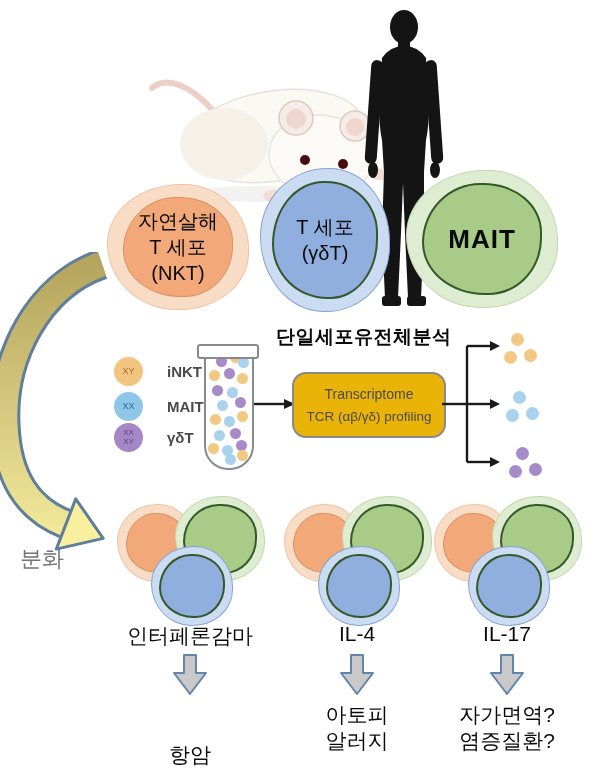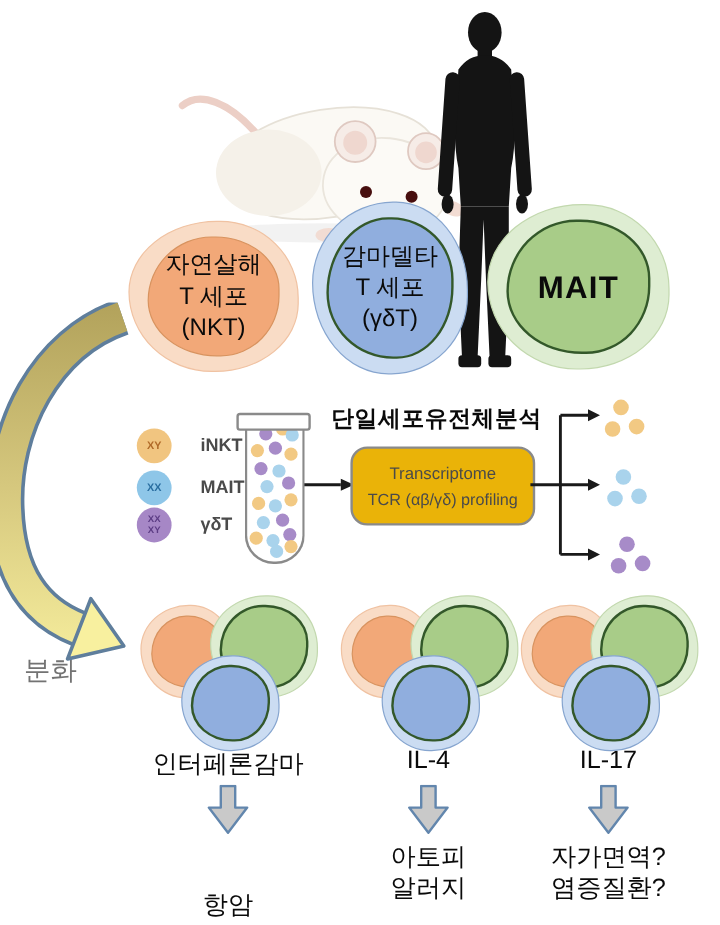--- a/index.html
+++ b/index.html
@@ -28,34 +28,34 @@
   .core.green{background:var(--cell-green,#a8cc88);border:2.5px solid var(--outline-green,#33582a);}
 
   .cell-line{font-size:20px;line-height:1.3;color:#0a0a0a;}
   .mait-label{font-size:26px;font-weight:700;letter-spacing:1px;color:#0a0a0a;}
 
   
   .legend-row{position:absolute;left:114px;display:flex;align-items:center;height:29px;}
   .legend-dot{
     width:29px;height:29px;border-radius:50%;
     display:flex;flex-direction:column;align-items:center;justify-content:center;
-    font-weight:700;font-size:9px;line-height:1.05;
+    font-weight:400;font-size:9px;line-height:1.05;
   }
   .legend-label{margin-left:24px;font-size:15px;font-weight:700;color:#4a4a4a;}
 
   
   .tube-rim{left:197px;top:344px;width:58px;height:11px;background:#fff;
     border:2px solid #8a8a8a;border-radius:3px;z-index:3;}
   .tube-body{left:204px;top:352px;width:46px;height:116px;background:#fff;
     border:2px solid #8a8a8a;border-top:none;border-radius:0 0 24px 24px;
     overflow:hidden;z-index:2;}
   .tdot{position:absolute;width:11px;height:11px;border-radius:50%;}
 
   
-  .analysis-title{left:276px;top:336px;width:180px;font-size:19px;font-weight:700;
+  .analysis-title{left:276px;top:324px;width:180px;font-size:19px;font-weight:700;
     color:#0a0a0a;letter-spacing:0.5px;font-family:Liberation Serif, serif;}
   .analysis-box{left:292px;top:372px;width:150px;height:62px;background:#eab308;
     border:2px solid #8a8a8a;border-radius:14px;
     display:flex;flex-direction:column;align-items:center;justify-content:center;gap:7px;}
   .box-line1{font-size:14px;color:#4a4a4a;}
   .box-line2{font-size:13.5px;color:#4a4a4a;text-align:center;}
 
   
   .sdot{position:absolute;width:13px;height:13px;border-radius:50%;}
   .c-o{background:var(--dot-orange,#f2c983);}
@@ -122,21 +122,20 @@
   <div class="abs halo orange" style="left:107px;top:184px;width:140px;height:124px;z-index:4;">
     <div class="core orange" style="width:108px;height:98px;">
       <span class="cell-line">자연살해</span>
       <span class="cell-line">T 세포</span>
       <span class="cell-line">(NKT)</span>
     </div>
   </div>
 
   <div class="abs halo blue" style="left:260px;top:168px;width:128px;height:142px;z-index:4;">
     <div class="core blue" style="width:102px;height:114px;">
-      <span class="cell-line">감마델타</span>
       <span class="cell-line">T 세포</span>
       <span class="cell-line">(γδT)</span>
     </div>
   </div>
 
   <div class="abs halo green" style="left:406px;top:170px;width:150px;height:136px;z-index:4;">
     <div class="core green" style="width:116px;height:108px;">
       <span class="mait-label">MAIT</span>
     </div>
   </div>

